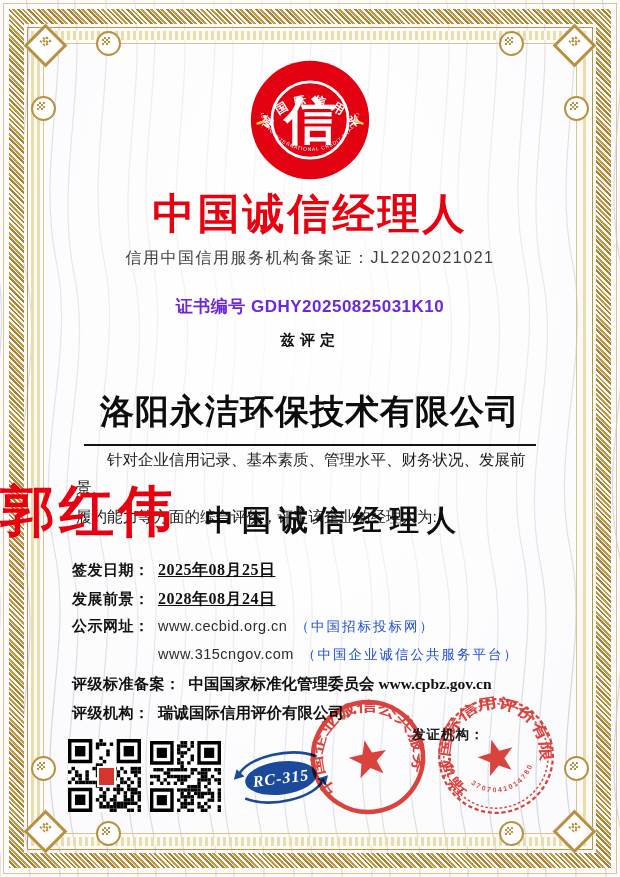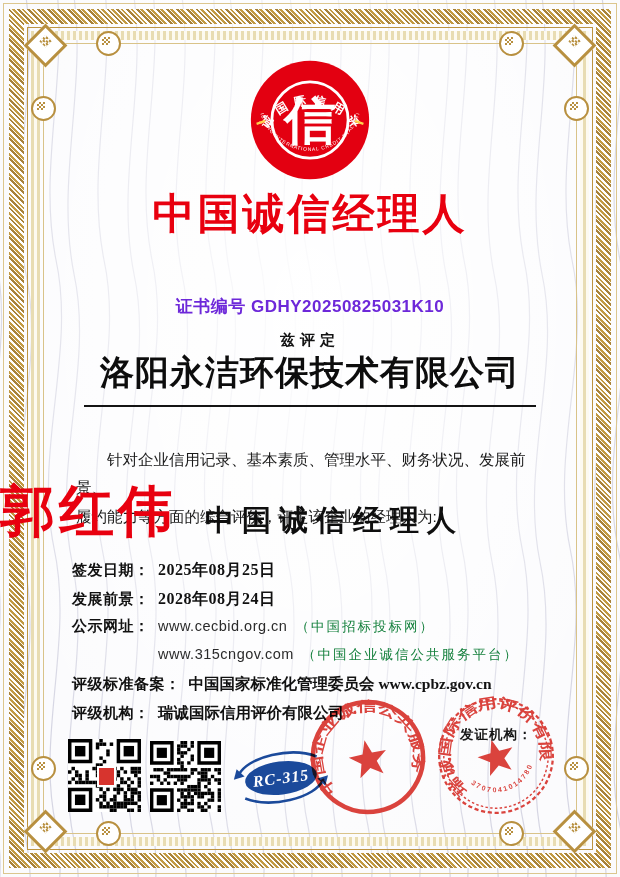--- a/index.html
+++ b/index.html
@@ -31,53 +31,53 @@
   .cline{position:absolute;left:0;right:0;text-align:center;}
   .logo{top:58px;}
   .title{top:186px;font-size:42px;font-weight:bold;color:#e8000f;letter-spacing:3px;}
   .subtitle{top:248px;font-size:16px;color:#3e3e42;letter-spacing:1.5px;}
   .certno{top:295px;font-size:17px;font-weight:bold;color:#6d28d9;letter-spacing:.5px;}
   .hereby{top:331px;font-size:15px;font-weight:bold;color:#141414;letter-spacing:5px;
       font-family:"Liberation Serif",serif;}
   .company-wrap{top:350px;}
   .company{display:inline-block;font-family:"Liberation Serif",serif;font-weight:bold;
       font-size:34px;color:#0d0d0d;letter-spacing:1px;border-bottom:2px solid #141414;
-      padding:0 16px 9px;min-width:400px;}
+      padding:0 16px 9px;min-width:400px;margin-top:39px;}
   .address{top:402px;font-size:14px;font-weight:bold;color:#161616;letter-spacing:1px;}
   .body-text{position:absolute;left:76px;width:470px;top:430px;font-size:15.5px;
       line-height:1.85;color:#1a1a1a;text-align:left;}
   .body-text .l1{display:block;text-indent:2em;}
   .name-row{top:481px;display:flex;justify-content:flex-start;align-items:baseline;gap:28px;
       position:absolute;left:0;right:0;}
   .holder-name{font-size:55px;font-weight:bold;color:#e8000f;letter-spacing:4px;line-height:1.1;}
   .honor-title{font-family:"Liberation Serif",serif;font-weight:bold;font-size:29px;
       color:#0e0e0e;letter-spacing:8px;}
   
   .details{position:absolute;left:72px;top:560px;}
   .drow{display:flex;align-items:baseline;height:28.5px;white-space:nowrap;}
   .dlabel{font-family:"Liberation Serif",serif;font-weight:bold;font-size:15px;color:#111;
       min-width:86px;display:inline-block;letter-spacing:.5px;}
   .dlabel.wide{min-width:0;margin-right:8px;}
-  .dval-date{font-family:"Liberation Serif",serif;font-weight:bold;font-size:16px;color:#111;letter-spacing:.5px;}
+  .dval-date{font-family:"Liberation Serif",serif;font-weight:bold;font-size:16px;color:#111;letter-spacing:.5px;text-decoration:underline;}
   .dval-url{font-size:14.5px;color:#2b2b2b;letter-spacing:.5px;}
-  .dnote{font-size:13.5px;color:#15803d;letter-spacing:2px;margin-left:8px;text-align:center;}
+  .dnote{font-size:13.5px;color:#1d4ed8;letter-spacing:2px;margin-left:8px;text-align:center;}
   .dval-strong{font-family:"Liberation Serif",serif;font-weight:bold;font-size:15.5px;color:#111;}
   
   .qr-wrap{position:absolute;width:73px;height:73px;z-index:4;}
   .qr1{left:68px;top:739px;}
   .qr2{left:150px;top:741px;}
   svg.qr{width:100%;height:100%;fill:#000;background:#fff;}
   .qr-logo{position:absolute;left:29px;top:27px;width:15px;height:17px;background:#d7342e;
       border:2px solid #fff;color:#fff;font-size:10px;font-weight:bold;text-align:center;line-height:16px;}
   .rc-badge{position:absolute;left:229px;top:748px;width:104px;height:60px;z-index:4;}
   .seal{position:absolute;z-index:5;opacity:.93;mix-blend-mode:multiply;}
   .seal1{left:308px;top:697px;width:120px;height:120px;}
   .seal2{left:434px;top:694px;width:124px;height:124px;}
   .issuer-label{position:absolute;left:412px;top:726px;z-index:6;
-      font-family:"Liberation Serif",serif;font-weight:bold;font-size:13.5px;color:#161616;letter-spacing:1px;margin-left:48px;}
+      font-family:"Liberation Serif",serif;font-weight:bold;font-size:13.5px;color:#161616;letter-spacing:1px;}
   .seal-text{font-family:"Liberation Serif",serif;font-weight:bold;}
 </style>
 </head>
 <body>
 
 <div class="page">
 
   <svg class="waves" id="waves" width="620" height="877" viewBox="0 0 620 877">
     <defs>
       <path id="wv" d="M0,-40 C 22,60 -16,160 4,260 C 24,352 -18,450 2,548 C 22,640 -16,736 4,826 C 14,872 2,900 8,930" fill="none" stroke="#d6d6e3" stroke-width="1.2"></path>
@@ -145,20 +145,21 @@
           <textPath href="#logoBot" startOffset="50%" text-anchor="middle" textLength="158">RUICHENG INTERNATIONAL CREDIT EVALUATION</textPath>
         </text>
         <path d="M 9,69 l 9,-3" stroke="#ffd34d" stroke-width="2.4"></path>
         <path d="M 112,66 l 9,3" stroke="#ffd34d" stroke-width="2.4"></path>
         <circle cx="65" cy="65" r="40" fill="none" stroke="#ffffff" stroke-width="3"></circle>
         <text x="65" y="84" text-anchor="middle" font-size="54" fill="#ffffff" font-weight="bold" class="seal-text">信</text>
       </svg>
     </div>
 
     <div class="cline title">中国诚信经理人</div>
+    <div class="cline subtitle">信用中国信用服务机构备案证：JL2202021021</div>
     <div class="cline certno">证书编号  GDHY20250825031K10</div>
     <div class="cline hereby">兹评定</div>
 
     <div class="cline company-wrap">
       <span class="company">洛阳永洁环保技术有限公司</span>
     </div>
 
     <p class="body-text">
       <span class="l1">针对企业信用记录、基本素质、管理水平、财务状况、发展前景、</span>
       <span class="l2">履约能力等方面的综合评价，评定该企业的经理人为:</span>

